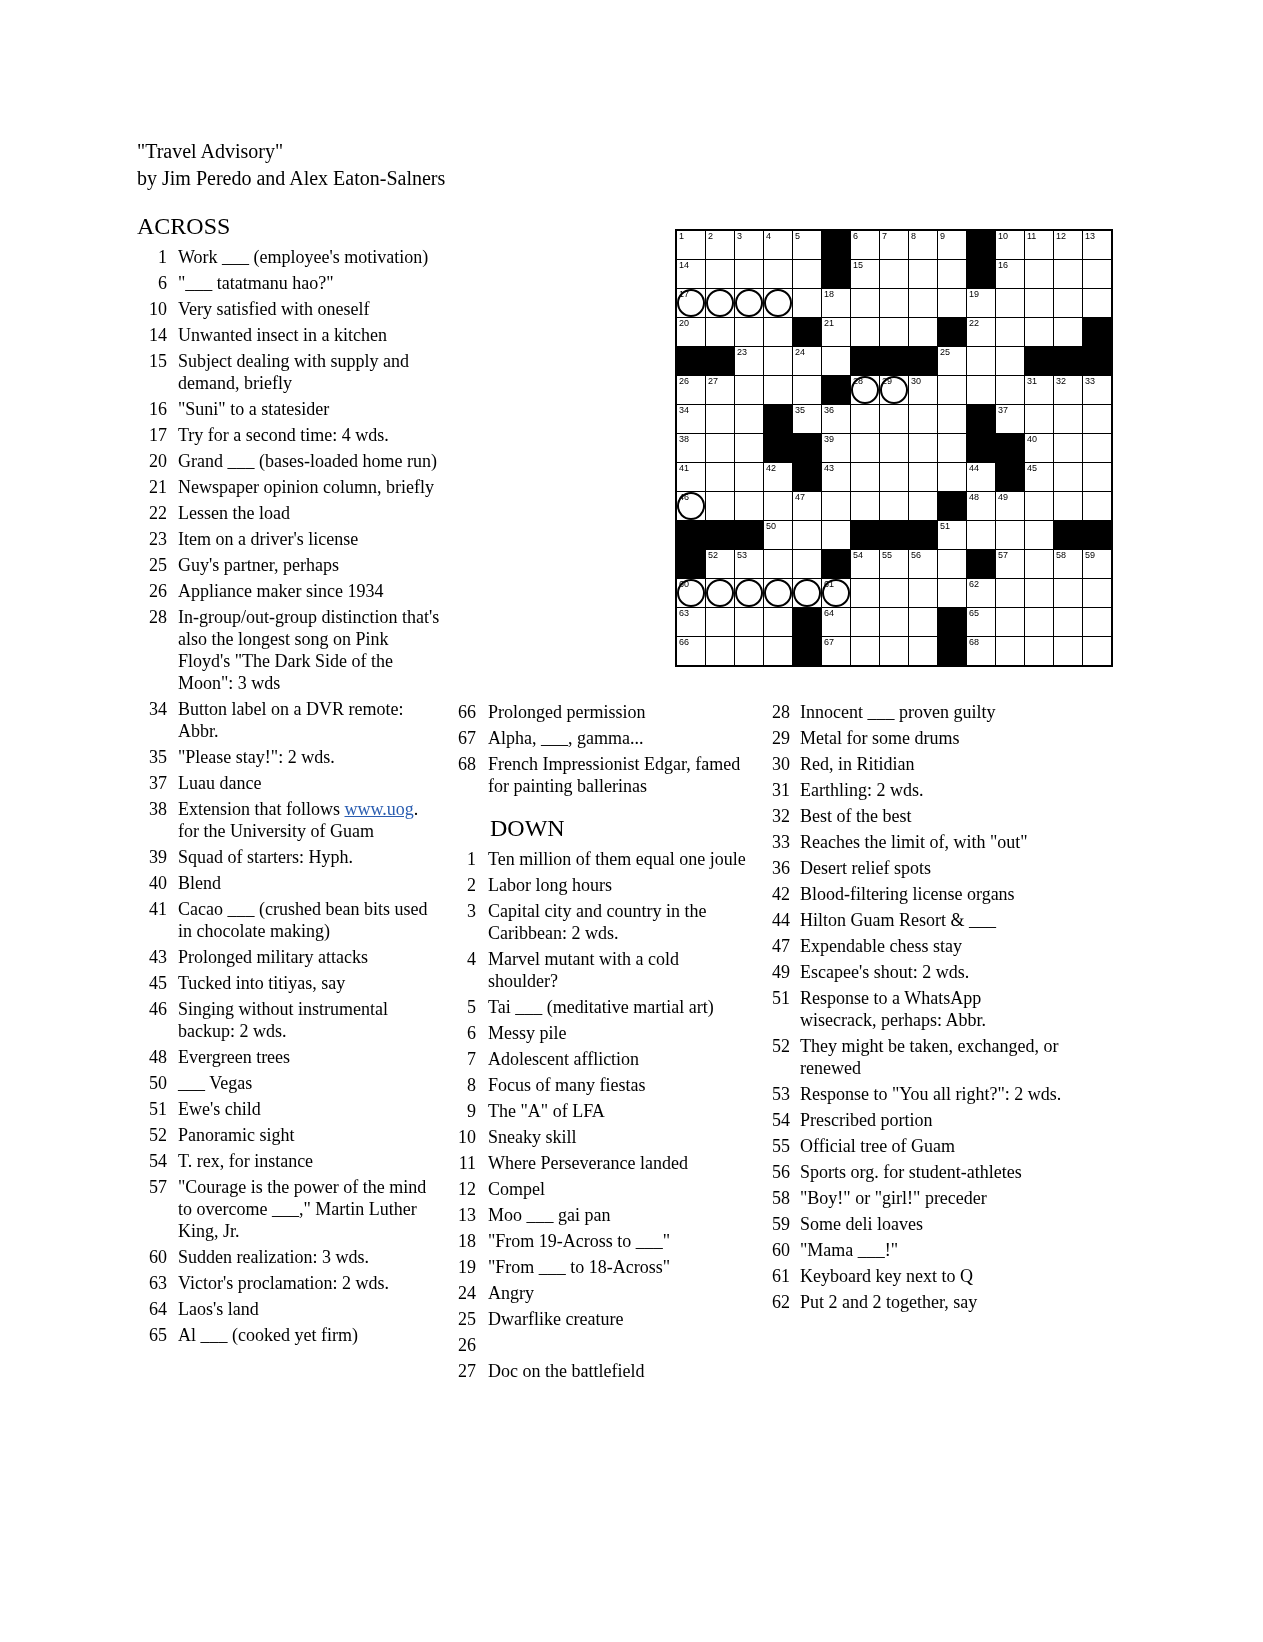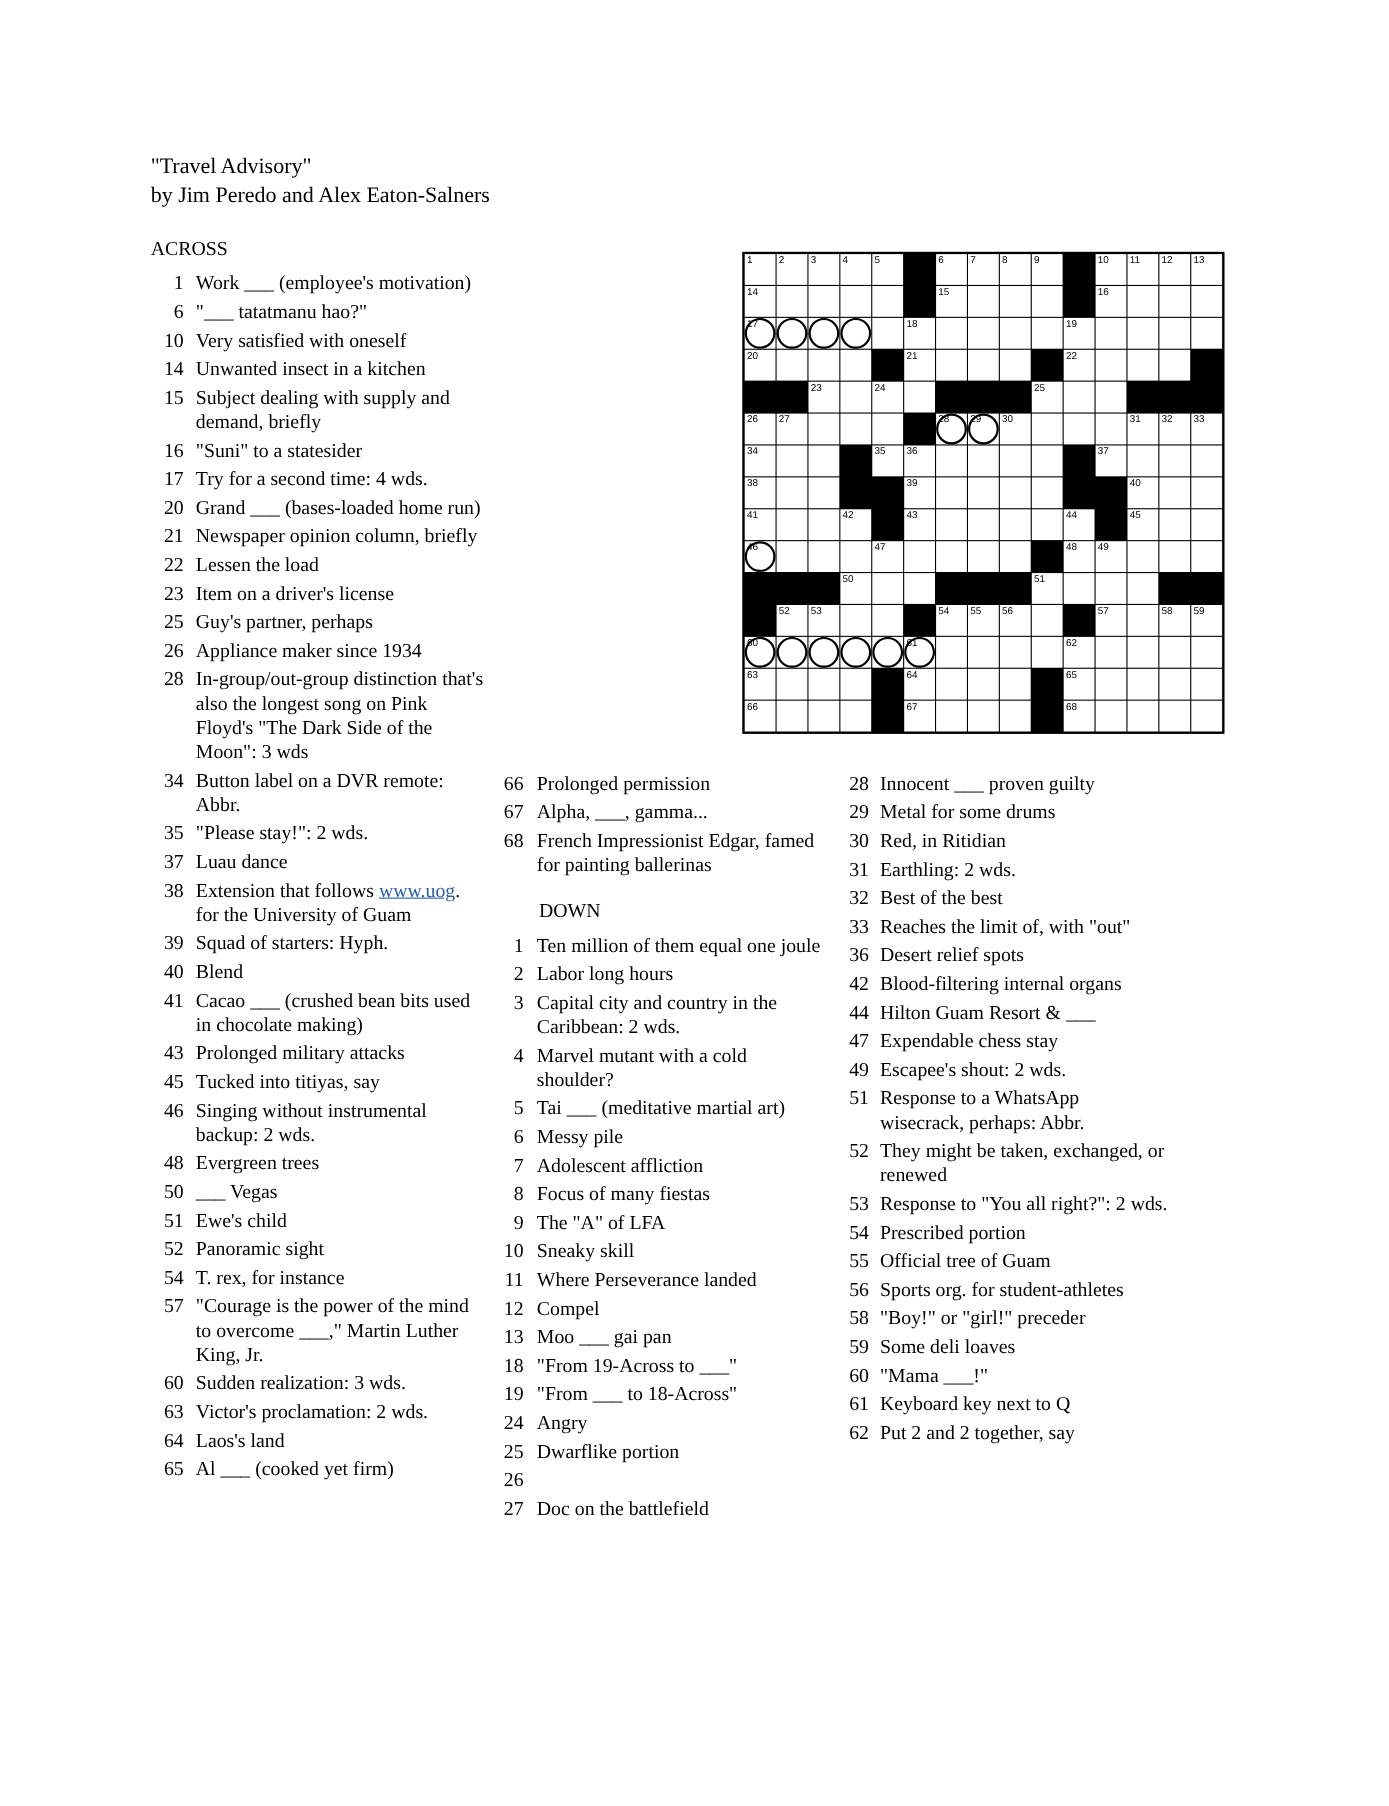--- a/index.html
+++ b/index.html
@@ -10,21 +10,21 @@
     color:#000;
     font-family:"Liberation Serif", serif;
   }
   
   .title-block{position:absolute;left:137px;top:138px;font-size:20px;line-height:27px;}
   
   .col{position:absolute;font-size:18px;line-height:22px;}
   .col-left{left:137px;top:215px;width:306px;}
   .col-mid{left:446px;top:701px;width:304px;}
   .col-right{left:760px;top:701px;width:302px;}
-  .heading{font-size:18px;line-height:22px;margin:0 0 9px 0;}
+  .heading{font-size:24px;line-height:22px;margin:0 0 9px 0;}
   .heading-down{margin-top:20px;margin-left:44px;}
   .clue{display:flex;margin:0 0 4px 0;}
   .cnum{flex:0 0 30px;text-align:right;padding-right:11px;}
   .col-mid .cnum{padding-right:12px;}
   .col-right .cnum{padding-right:10px;}
   .ctext{flex:1 1 auto;}
   .clue-link{color:var(--link,#2a5db0);text-decoration:underline;cursor:pointer;}
   
   .xgrid{
     position:absolute;left:675px;top:229px;
@@ -690,21 +690,21 @@
         <span class="ctext">"From ___ to 18-Across"</span>
       </div>
 
       <div class="clue">
         <span class="cnum">24</span>
         <span class="ctext">Angry</span>
       </div>
 
       <div class="clue">
         <span class="cnum">25</span>
-        <span class="ctext">Dwarflike portion</span>
+        <span class="ctext">Dwarflike creature</span>
       </div>
 
       <div class="clue">
         <span class="cnum">26</span>
       </div>
 
       <div class="clue">
         <span class="cnum">27</span>
         <span class="ctext">Doc on the battlefield</span>
       </div>
@@ -744,21 +744,21 @@
         <span class="ctext">Reaches the limit of, with "out"</span>
       </div>
 
       <div class="clue">
         <span class="cnum">36</span>
         <span class="ctext">Desert relief spots</span>
       </div>
 
       <div class="clue">
         <span class="cnum">42</span>
-        <span class="ctext">Blood-filtering internal organs</span>
+        <span class="ctext">Blood-filtering license organs</span>
       </div>
 
       <div class="clue">
         <span class="cnum">44</span>
         <span class="ctext">Hilton Guam Resort &amp; ___</span>
       </div>
 
       <div class="clue">
         <span class="cnum">47</span>
         <span class="ctext">Expendable chess stay</span>

